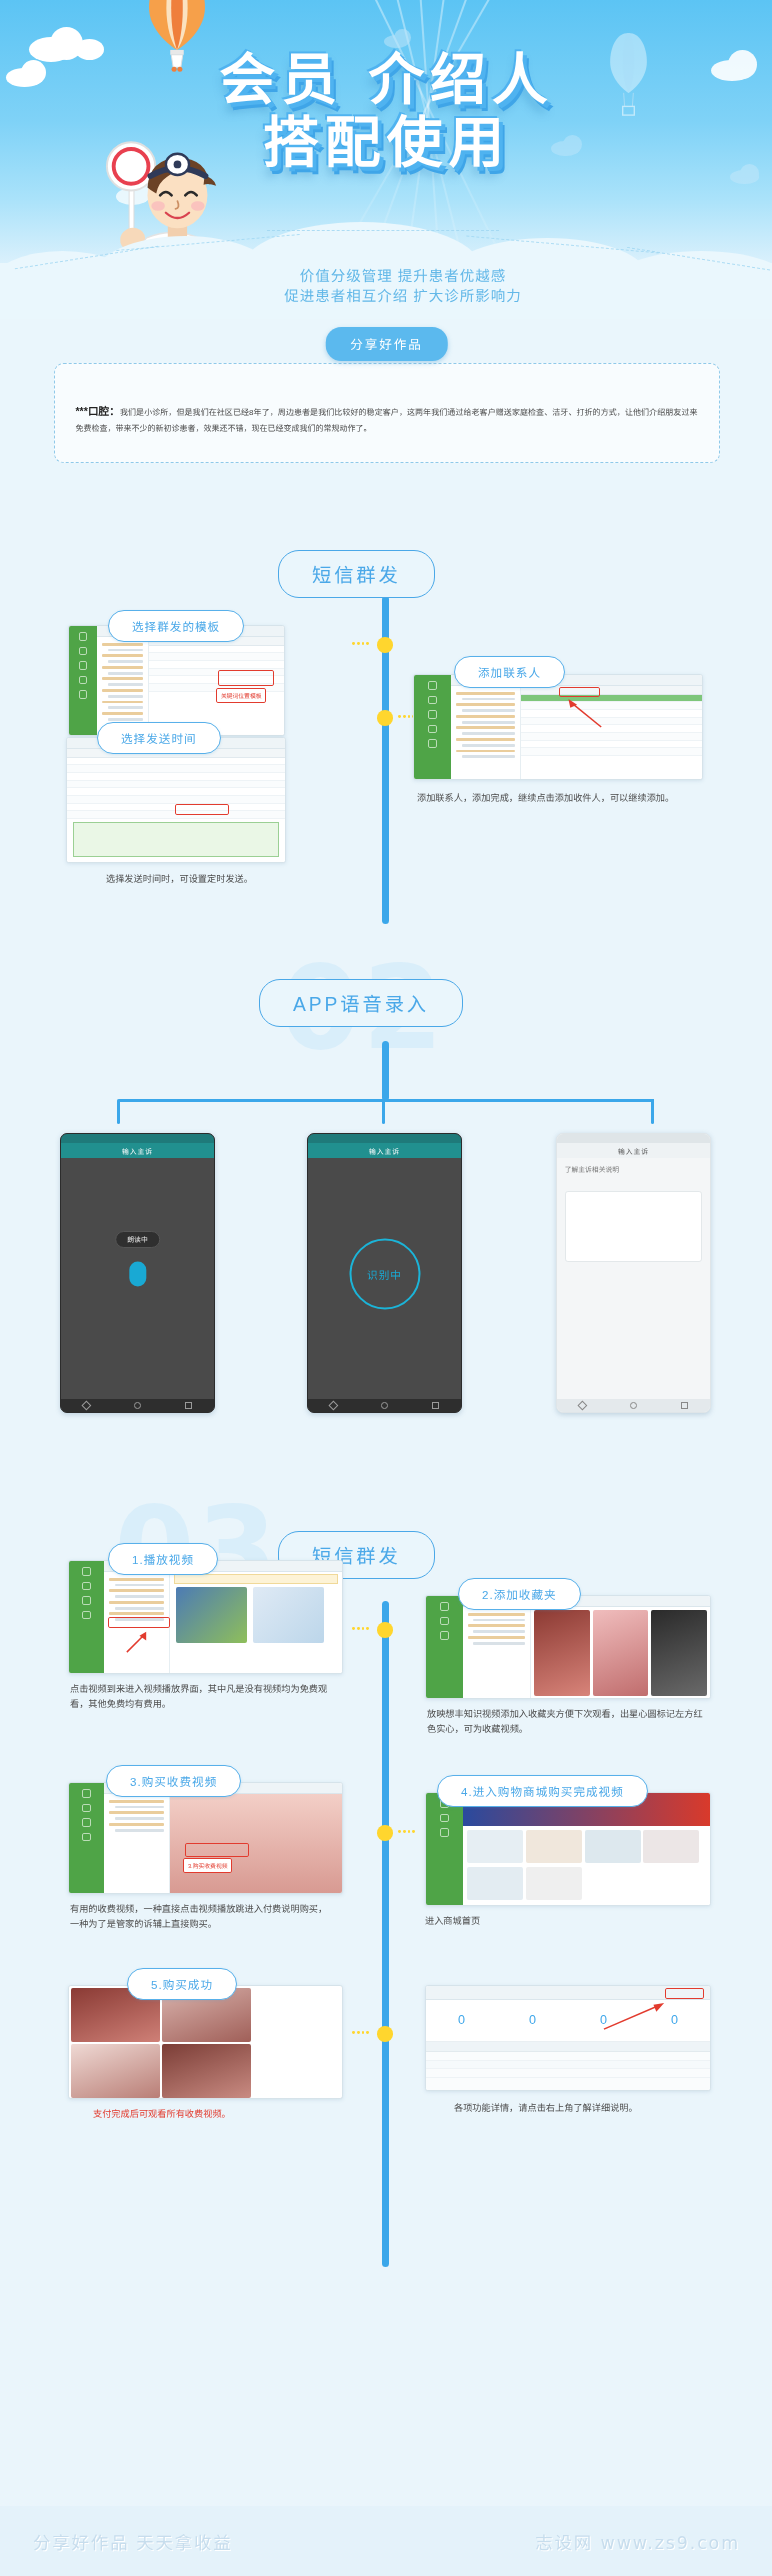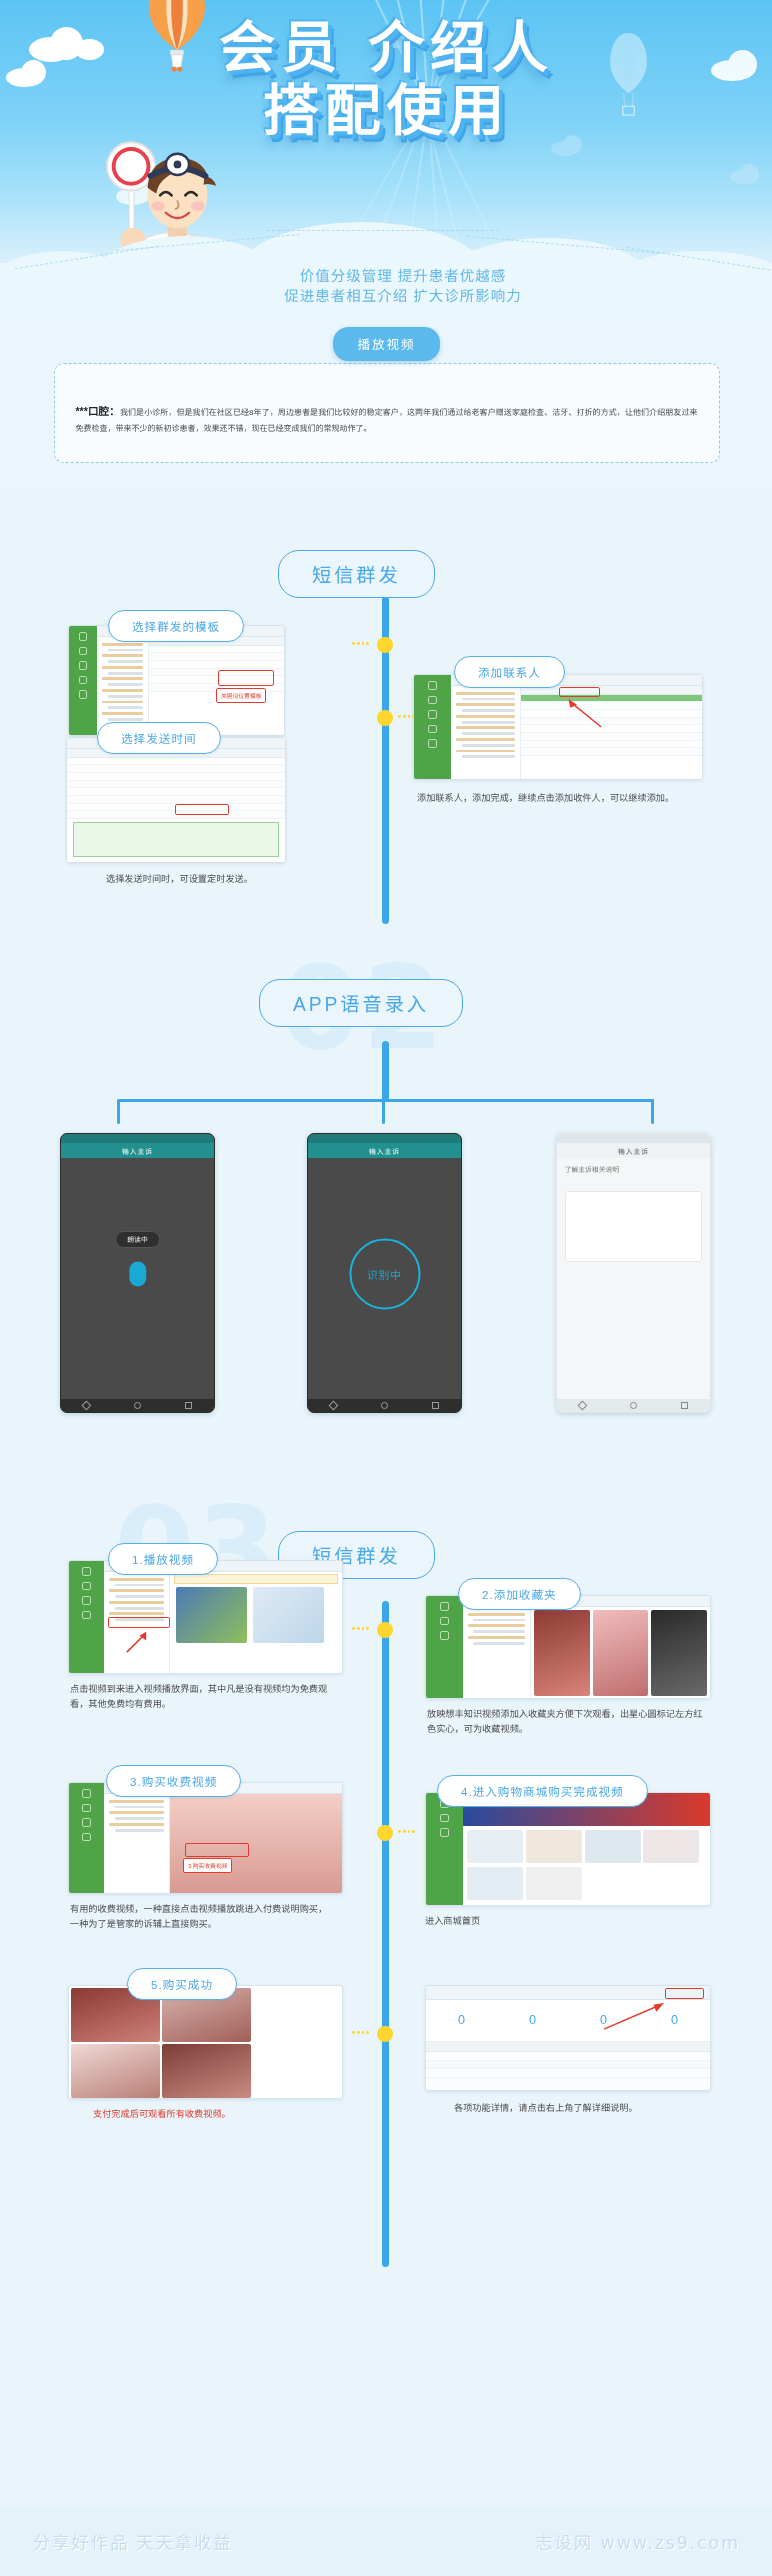--- a/index.html
+++ b/index.html
@@ -32,21 +32,21 @@
   .title-main, .title-sub {
     font-family:"DejaVu Sans","Liberation Sans",sans-serif;
     font-weight:bold; color:#ffffff; letter-spacing:5.8px; line-height:1.02;
     text-shadow:
       0 0 0 #3ea9ef,
       3.9px 3.9px 0 #4fb3f0,
       -1.9px -1.9px 0 #4fb3f0,
       5.8px 6.8px 0 #3fa5e8,
       0 8.7px 9.7px rgba(40,120,180,.35);
   }
-  .title-main { font-size:56px; }
+  .title-main { font-size:56px;margin-top:32px; }
   .title-sub  { font-size:56px; margin-top:5.8px; }
 
   .doctor { position:absolute; left:104px; top:116px; z-index:5; width:135px; height:203px; }
 
   
   .subtitle-band {
     position:absolute; left:0; bottom:0; width:773px; height:116px; z-index:7;
   }
   .sb-cloud { position:absolute; background:#eaf7fd; border-radius:50% 50% 0 0; }
   .sb-base { position:absolute; left:0; bottom:0; width:773px; height:56px; background:#eaf7fd; }
@@ -284,21 +284,21 @@
       <div class="dashline" style="left:466px; top:41px; width:193px; transform:rotate(5deg);"></div>
       <div class="dashline" style="left:626px; top:56px; width:155px; transform:rotate(9deg);"></div>
       <div class="subtitle">
         <div>价值分级管理 提升患者优越感</div>
         <div>促进患者相互介绍 扩大诊所影响力</div>
       </div>
     </div>
   </div>
 
   <div class="review-section">
-    <div class="review-badge">播放视频</div>
+    <div class="review-badge">分享好作品</div>
     <div class="review-box">
       <p class="review-p" style="margin-top:13.5px">
         <span class="who">***口腔：</span><span>我们是小诊所，但是我们在社区已经8年了，周边患者是我们比较好的稳定客户，这两年我们通过给老客户赠送家庭检查、洁牙、打折的方式，让他们介绍朋友过来免费检查，带来不少的新初诊患者，效果还不错，现在已经变成我们的常规动作了。</span>
       </p>
     </div>
   </div>
 
   <div class="sec" style="height:454px;">
     <div class="sec-pill" style="left:278px; top:60px;">短信群发</div>
 

